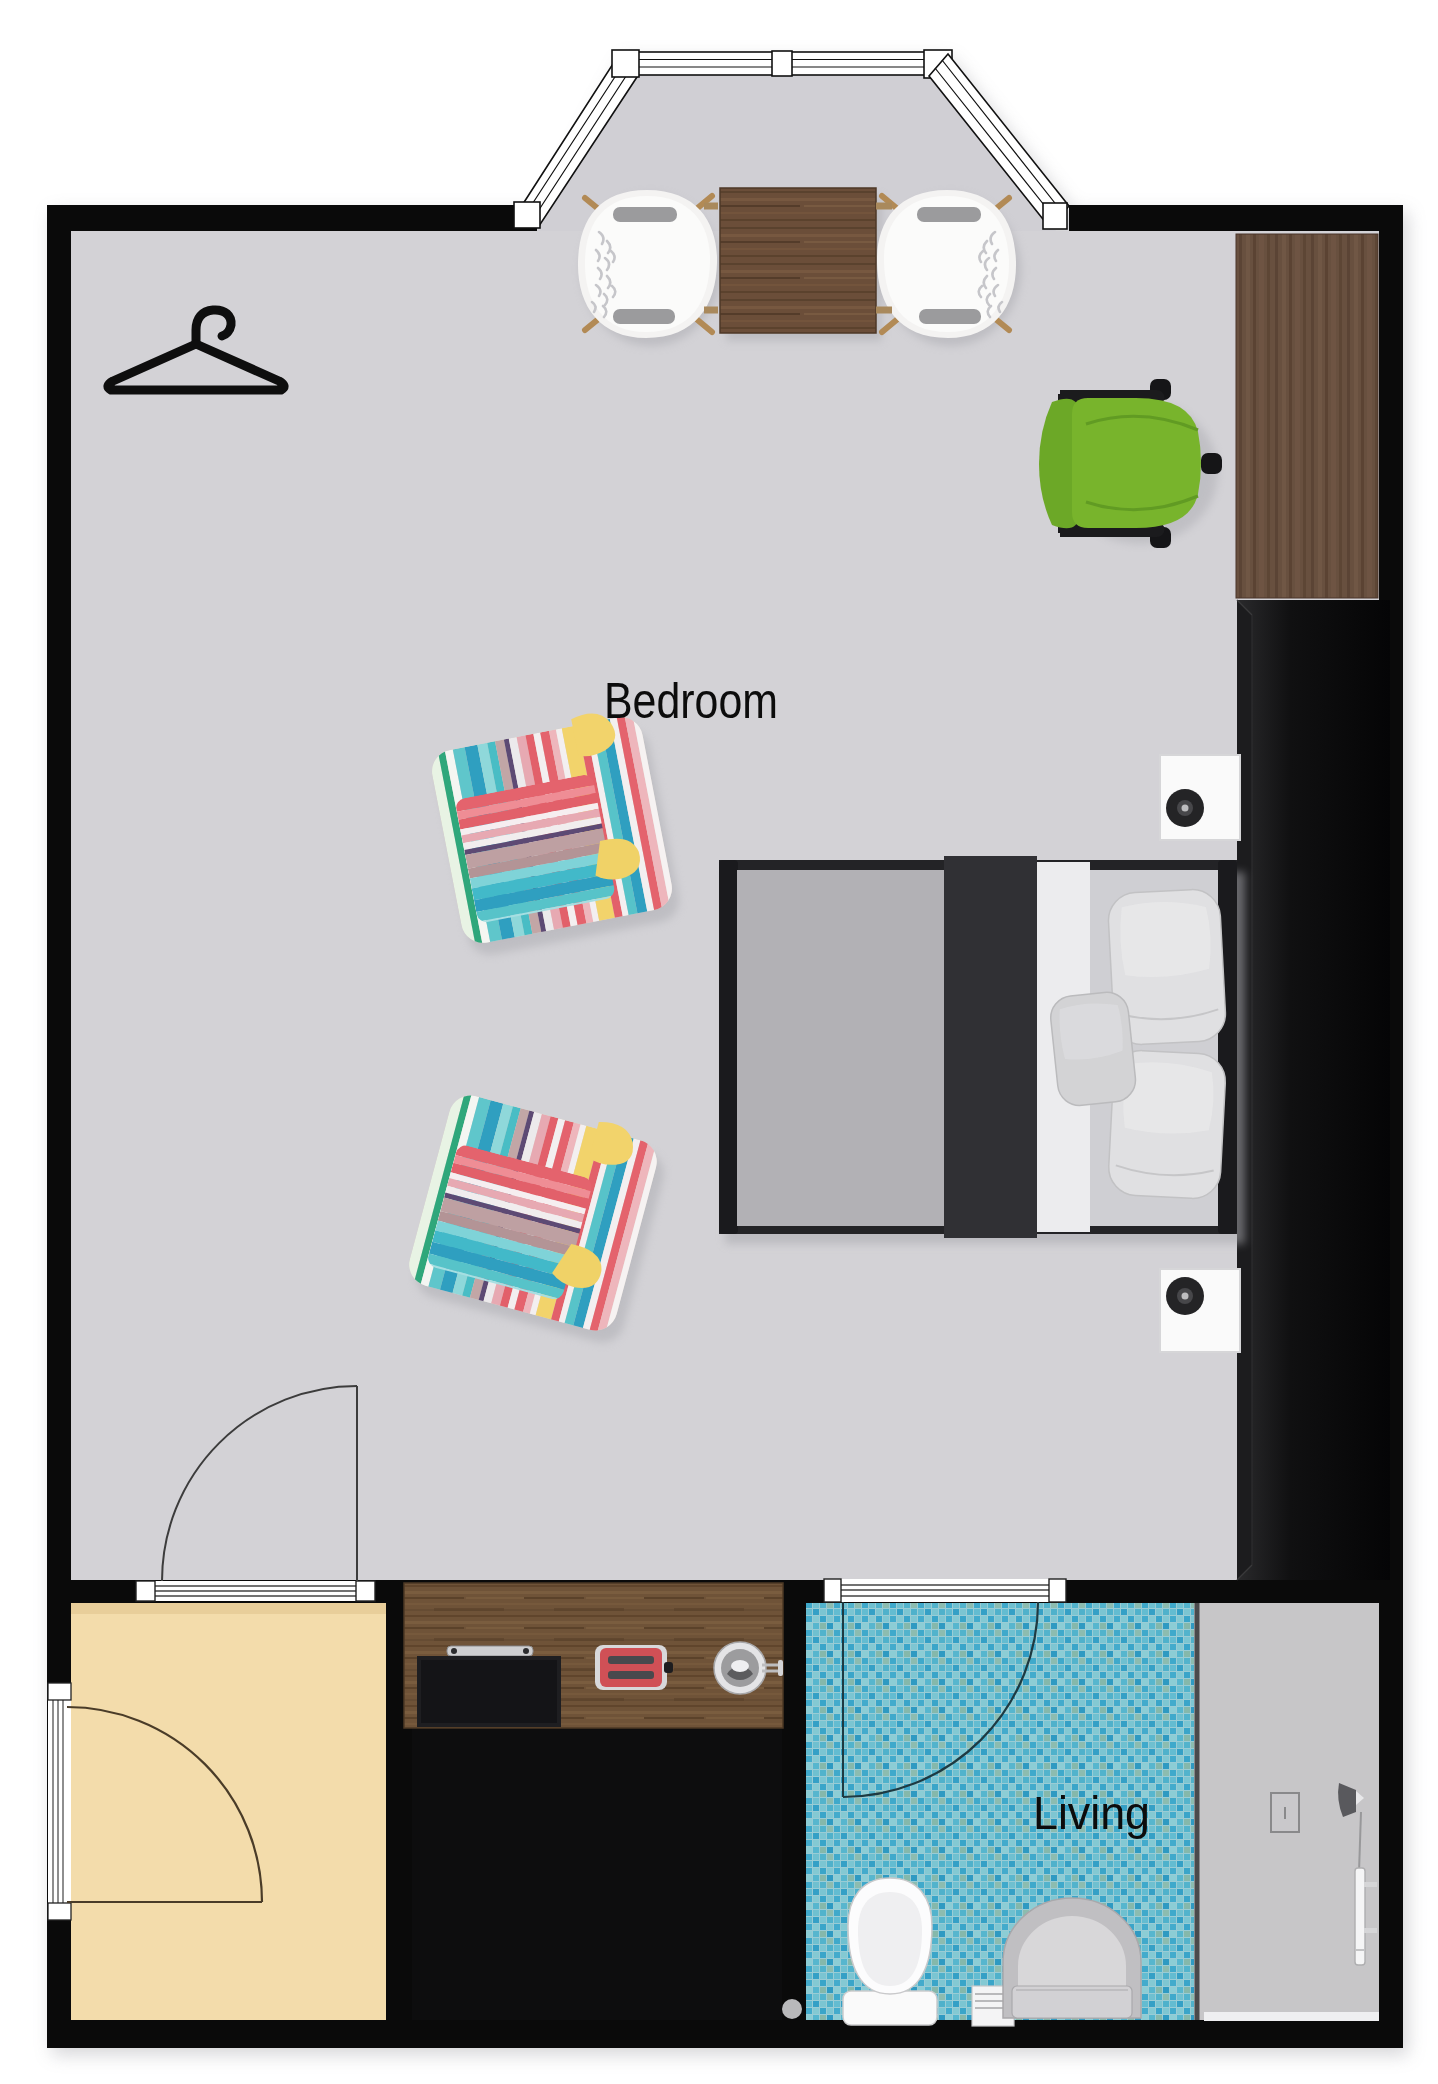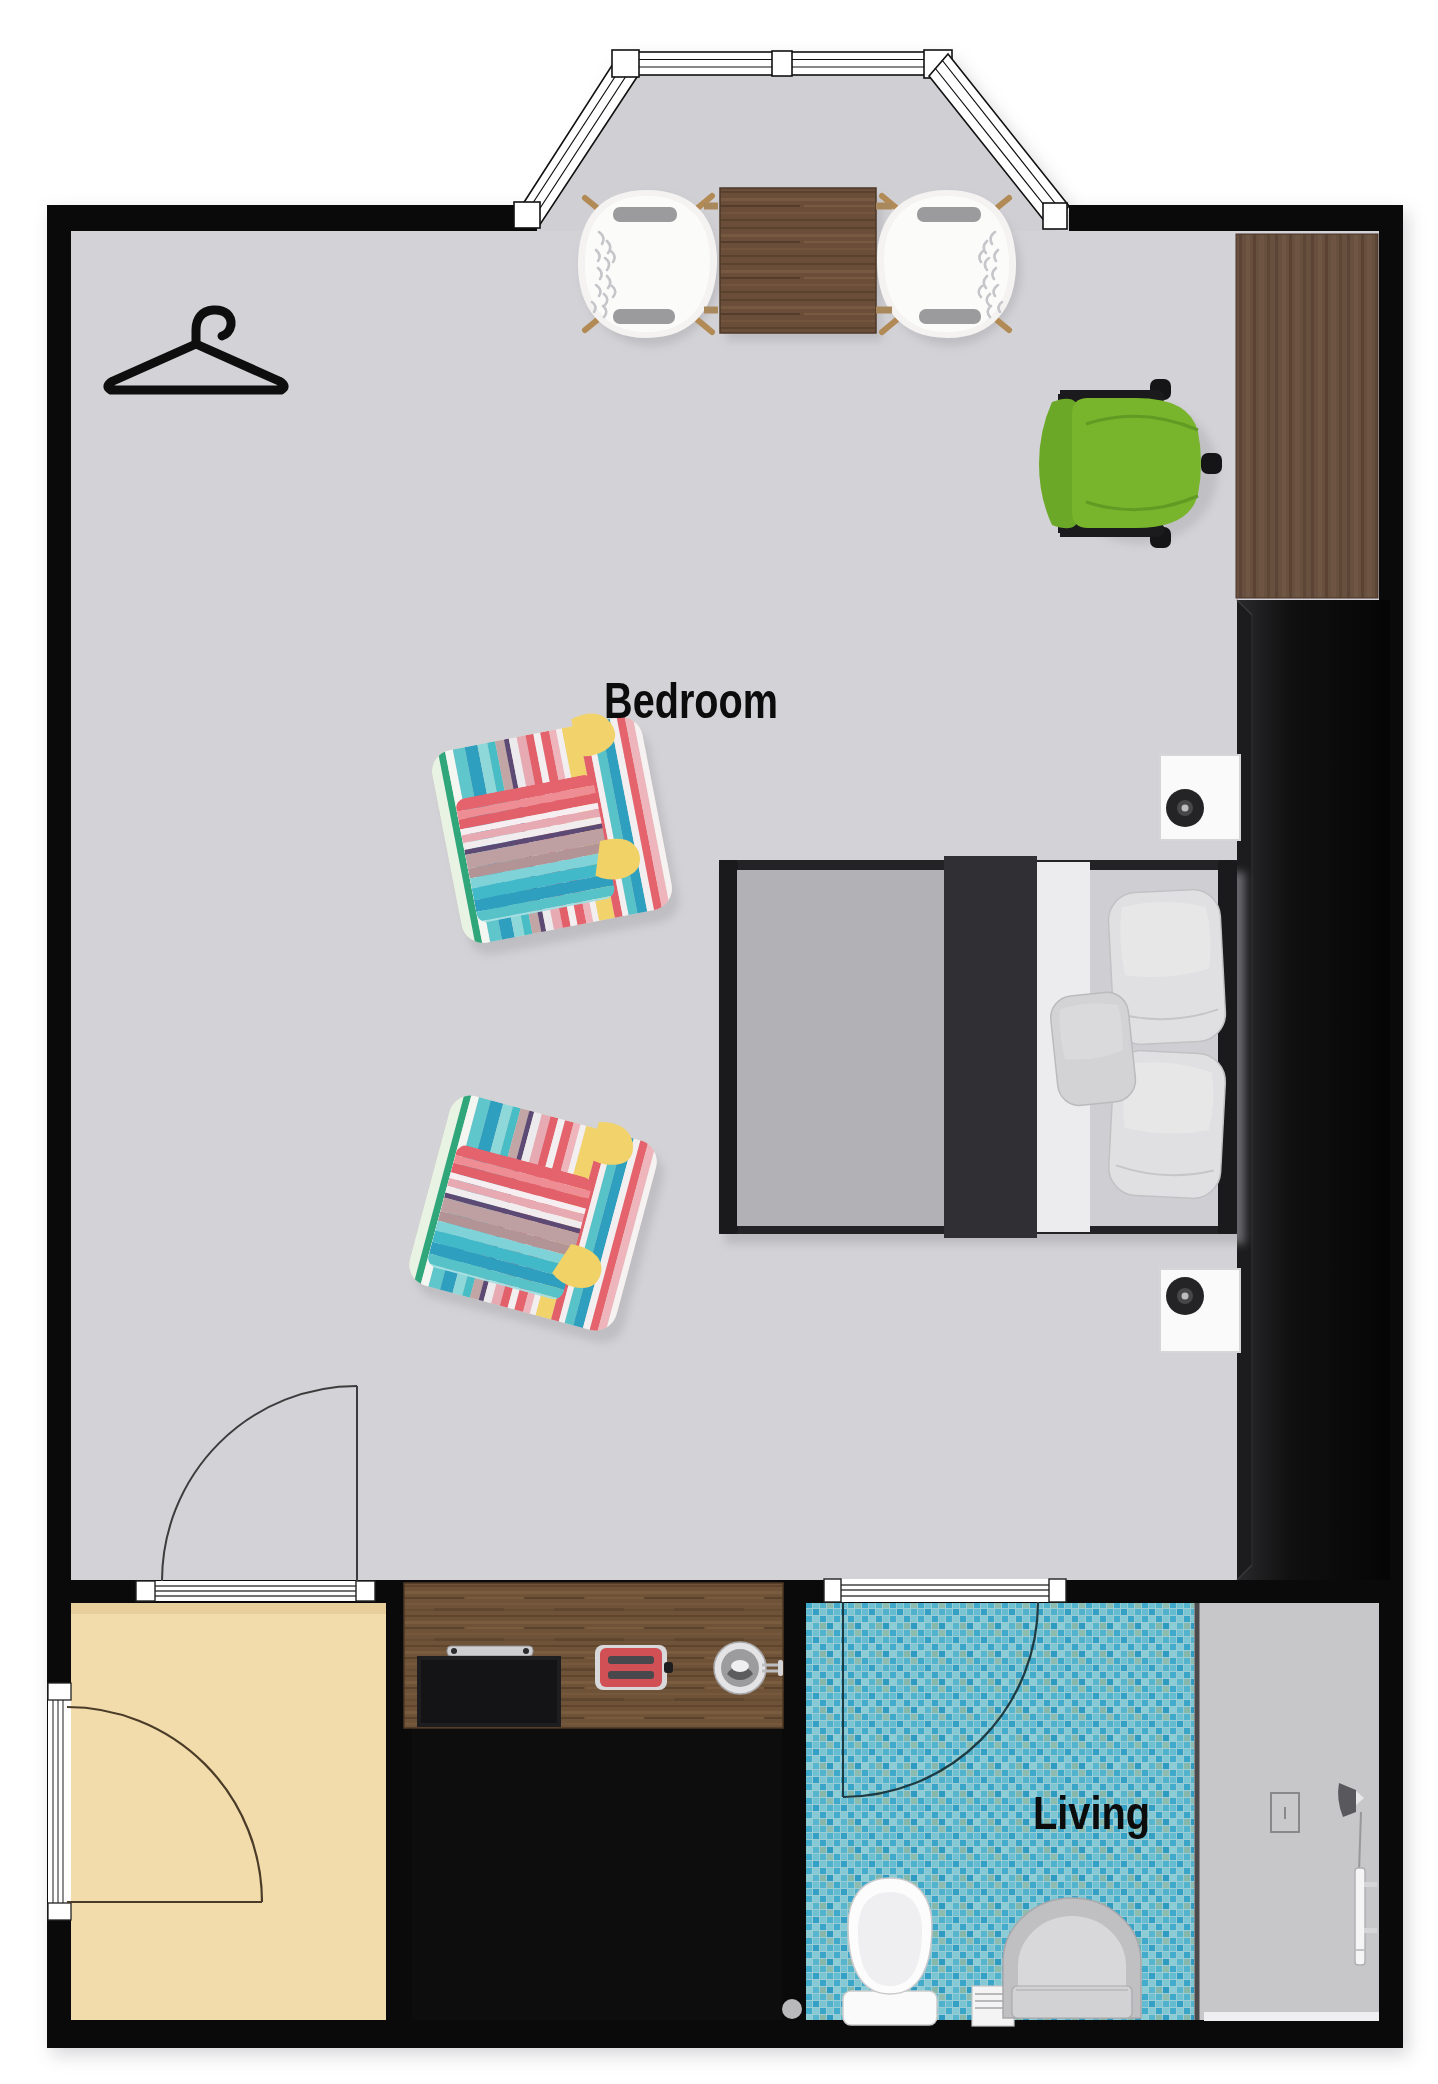--- a/index.html
+++ b/index.html
@@ -1,17 +1,17 @@
 <!DOCTYPE html>
 <html><head>
 <meta charset="utf-8">
 <style>
   html,body{margin:0;padding:0;background:#ffffff;}
   .page{width:1438px;height:2084px;position:relative;overflow:hidden;
-        font-family:"Liberation Sans", sans-serif;font-weight:bold;}
+        font-family:"Liberation Sans", sans-serif;}
 </style>
 </head>
 <body>
 <div class="page">
 <svg width="1438" height="2084" viewBox="0 0 1438 2084">
 <defs>
   <filter id="soft" x="-40%" y="-40%" width="180%" height="180%">
     <feGaussianBlur stdDeviation="9"></feGaussianBlur>
   </filter>
   <filter id="soft4" x="-40%" y="-40%" width="180%" height="180%">

